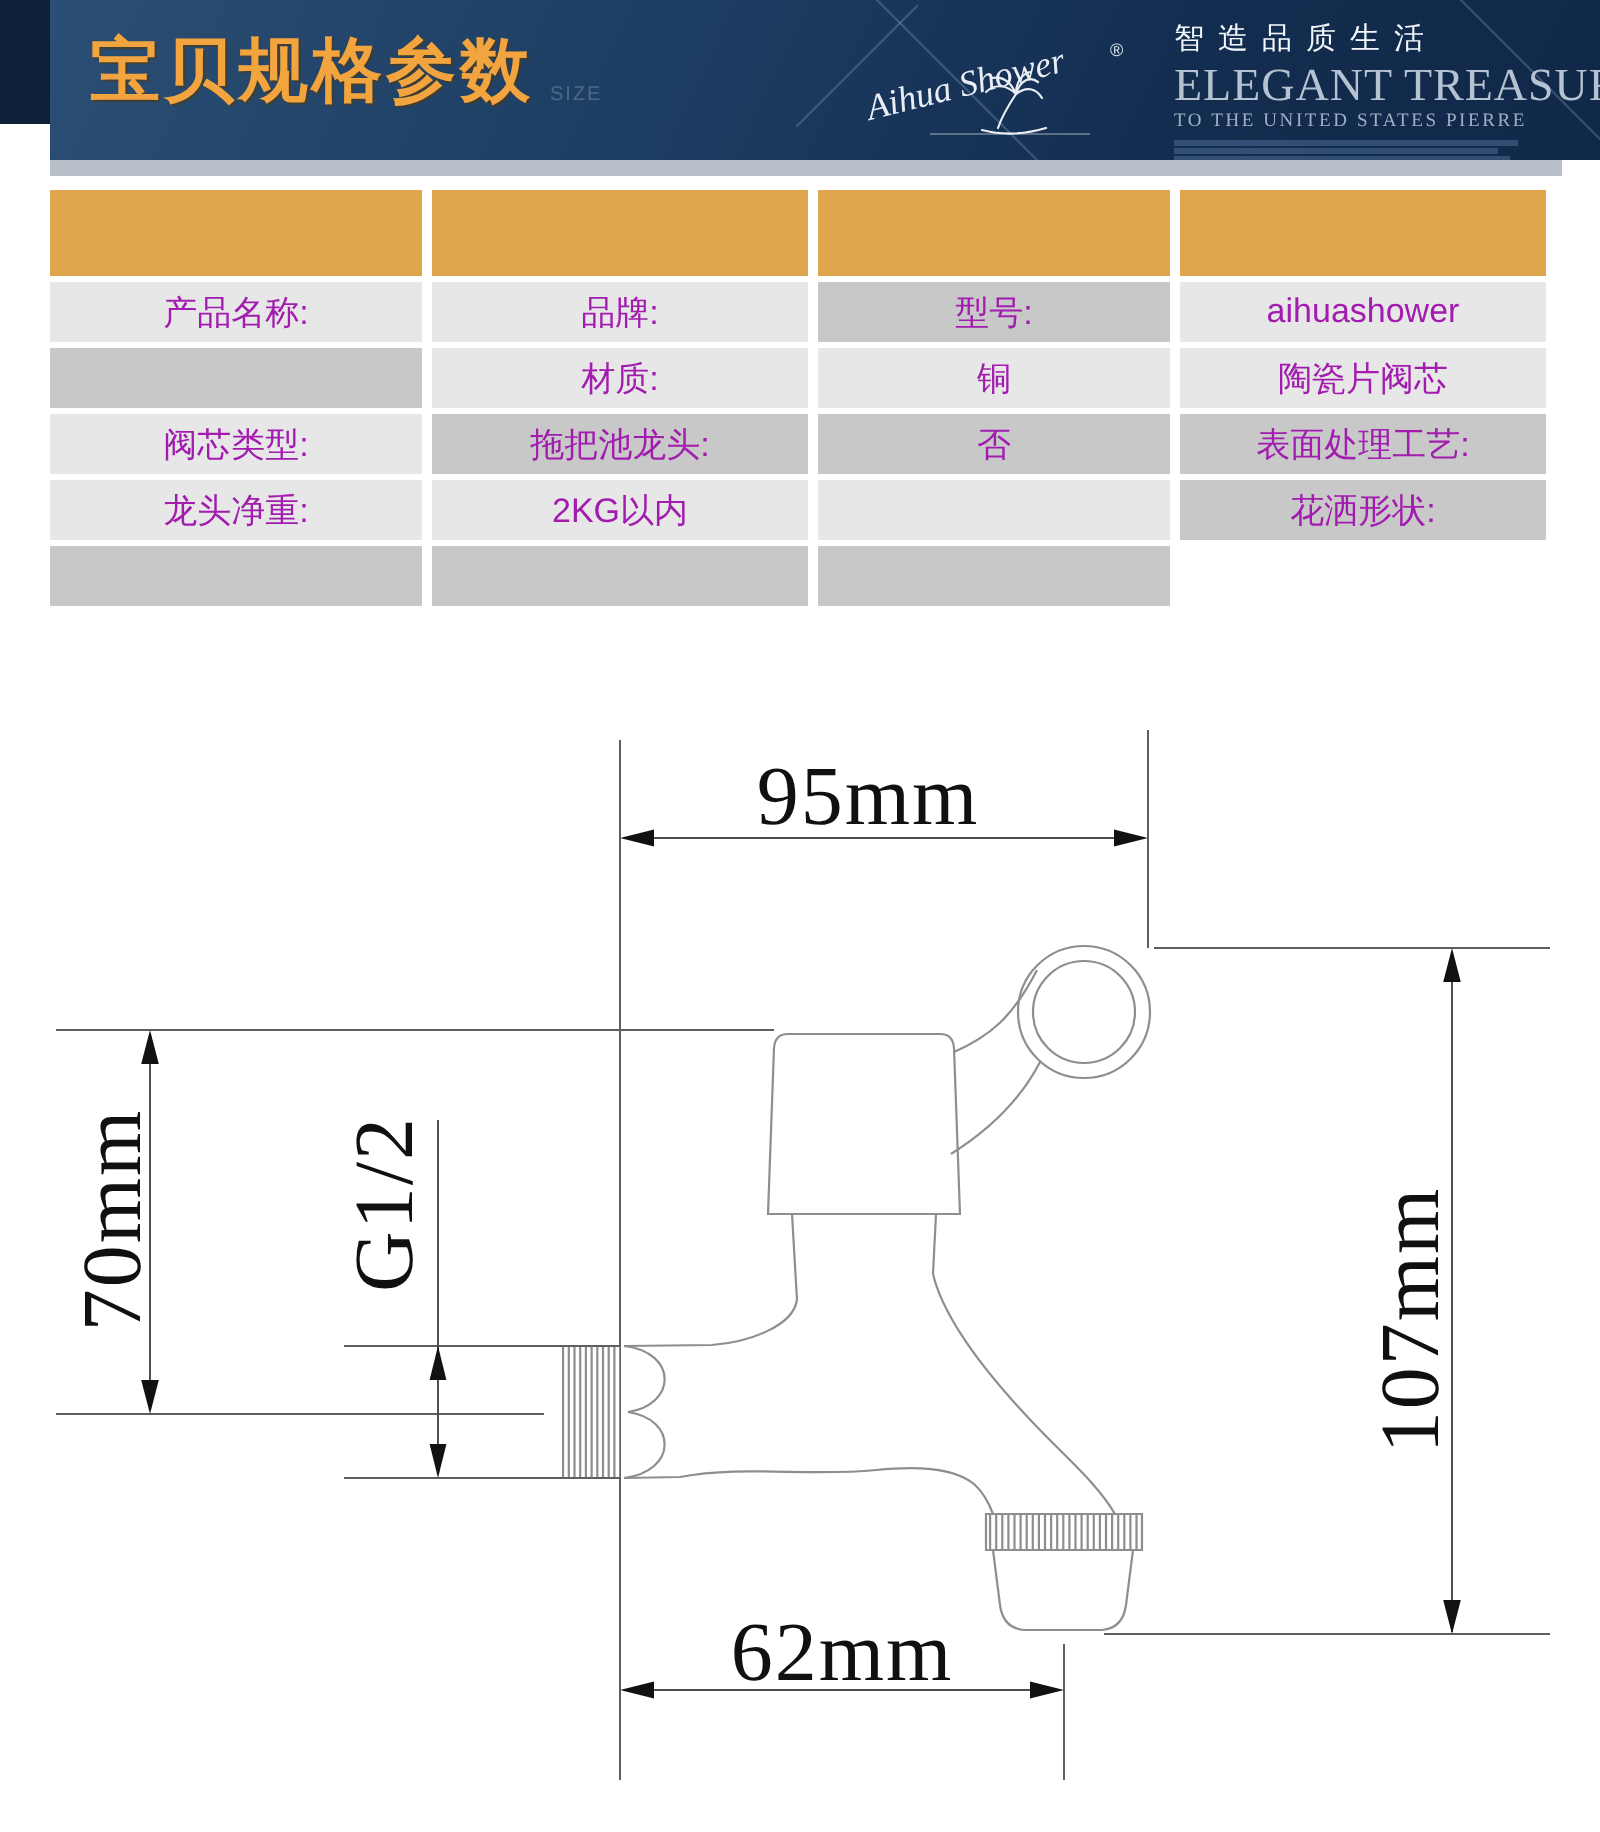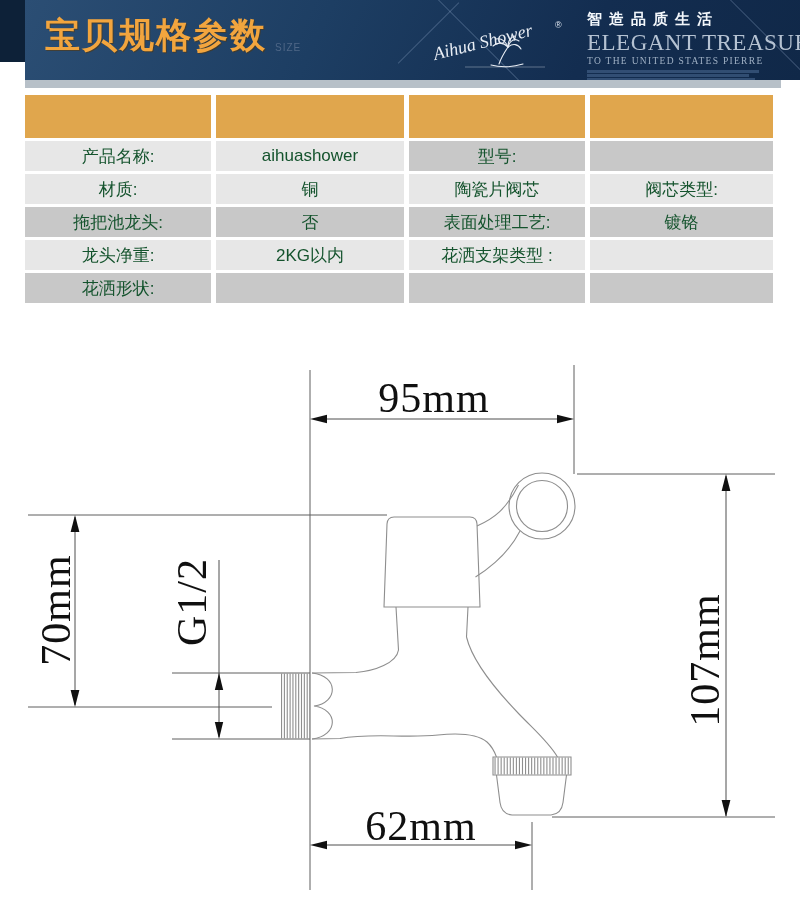--- a/index.html
+++ b/index.html
@@ -13,36 +13,36 @@
   .banner-strip{position:absolute;left:0;top:0;width:25px;height:62px;background:#0d2138;}
   .diag{position:absolute;width:1px;background:rgba(173,198,228,0.26);}
   .d1{left:453px;top:-20px;height:120px;transform:rotate(-45deg);}
   .d2{left:403px;top:-10px;height:86px;transform:rotate(45deg);}
   .d3{left:745px;top:-20px;height:120px;transform:rotate(-45deg);}
   .page-title{position:absolute;left:20px;top:12px;margin:0;font-size:35px;font-weight:700;
           letter-spacing:2px;color:#f2a53e;text-shadow:1px 1px 0 rgba(90,55,5,.55);}
   .size-label{position:absolute;left:250px;top:42px;font-size:10px;letter-spacing:1px;color:#4f6787;}
   .logo-svg{position:absolute;left:370px;top:0;}
   .right-block{position:absolute;left:562px;top:10px;width:210px;}
-  .slogan-cn{font-size:15px;font-weight:700;letter-spacing:7px;color:#f3f7fb;white-space:nowrap;}
+  .slogan-cn{font-size:15px;font-weight:400;letter-spacing:7px;color:#f3f7fb;white-space:nowrap;}
   .slogan-en{margin-top:1px;font-family:"Liberation Serif","DejaVu Serif",serif;font-size:23px;
              letter-spacing:.5px;color:#b5c2d2;white-space:nowrap;}
   .slogan-sub{font-family:"Liberation Serif","DejaVu Serif",serif;font-size:9.5px;
               letter-spacing:1.3px;color:#9fb0c4;white-space:nowrap;}
   .fineprint{margin-top:4px;}
   .fineprint div{height:2.5px;margin-bottom:1.6px;background:rgba(76,108,148,.55);}
 
   .divider-bar{position:absolute;left:25px;top:80px;width:756px;height:8px;background:#b7c0c8;}
 
   
   .spec-table{position:absolute;left:25px;top:95px;width:748px;display:grid;
               grid-template-columns:186px 188px 176px 183px;
               grid-template-rows:43px repeat(6,30px);gap:3px 5px;}
   .cell{display:flex;align-items:center;justify-content:center;
-        font-size:17px;color:#14532d;white-space:nowrap;}
+        font-size:17px;color:#a21caf;white-space:nowrap;}
   .cell.gold{background:#e0a64d;}
   .cell.light{background:#e7e7e7;}
   .cell.dark{background:#c8c8c8;}
 
   
   .drawing{position:absolute;left:0;top:360px;}
   .dimline{stroke:#4f4f4f;stroke-width:1;fill:none;}
   .extline{stroke:#5f5f5f;stroke-width:1;fill:none;}
   .arrow{fill:#111;stroke:none;}
   .dimtext{font-family:"Liberation Serif","DejaVu Serif",serif;font-size:42px;fill:#101010;letter-spacing:1px;}
@@ -91,34 +91,33 @@
   </header>
 
   <div class="divider-bar"></div>
 
   <div class="spec-table">
       <div class="cell gold"></div>
       <div class="cell gold"></div>
       <div class="cell gold"></div>
       <div class="cell gold"></div>
       <div class="cell light">产品名称:</div>
+      <div class="cell light">品牌:</div>
+      <div class="cell dark">型号:</div>
       <div class="cell light">aihuashower</div>
-      <div class="cell dark">型号:</div>
       <div class="cell dark"></div>
       <div class="cell light">材质:</div>
       <div class="cell light">铜</div>
       <div class="cell light">陶瓷片阀芯</div>
       <div class="cell light">阀芯类型:</div>
       <div class="cell dark">拖把池龙头:</div>
       <div class="cell dark">否</div>
       <div class="cell dark">表面处理工艺:</div>
-      <div class="cell dark">镀铬</div>
       <div class="cell light">龙头净重:</div>
       <div class="cell light">2KG以内</div>
-      <div class="cell light">花洒支架类型 :</div>
       <div class="cell light"></div>
       <div class="cell dark">花洒形状:</div>
       <div class="cell dark"></div>
       <div class="cell dark"></div>
       <div class="cell dark"></div>
     </div>
 
   <svg class="drawing" width="800" height="556" viewBox="0 0 800 556">
 
     <path class="extline" d="M310,10 V530 M574,5 V114 M577,114 H775 M552,457 H775

